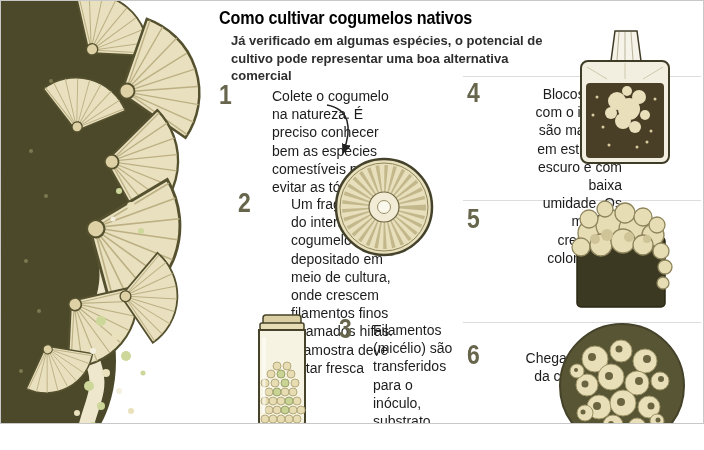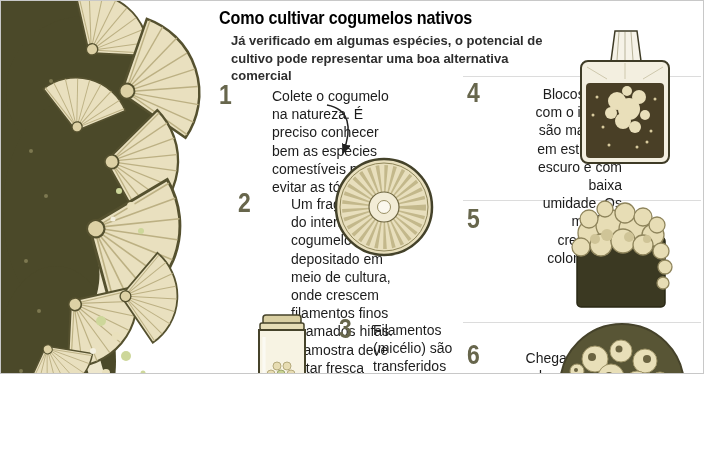--- a/index.html
+++ b/index.html
@@ -1,17 +1,17 @@
 <!DOCTYPE html>
 <html><head>
 <meta charset="utf-8">
 <style>
   html,body{margin:0;padding:0;background:#fff;}
   #canvas{
-    position:relative;width:704px;height:374px;box-sizing:border-box;
+    position:relative;width:704px;height:424px;box-sizing:border-box;
     background:#fff;border:1px solid #c8c8c8;overflow:hidden;
     font-family:"Liberation Sans",sans-serif;color:#1a1a1a;
   }
   .abs{position:absolute;}
   .title{
     font-size:19px;font-weight:700;letter-spacing:-0.2px;color:#000;
     transform:scaleX(.85);transform-origin:left top;white-space:nowrap;
   }
   .subtitle{
     font-size:13px;font-weight:700;line-height:1.35;color:#2e2e2e;width:332px;

